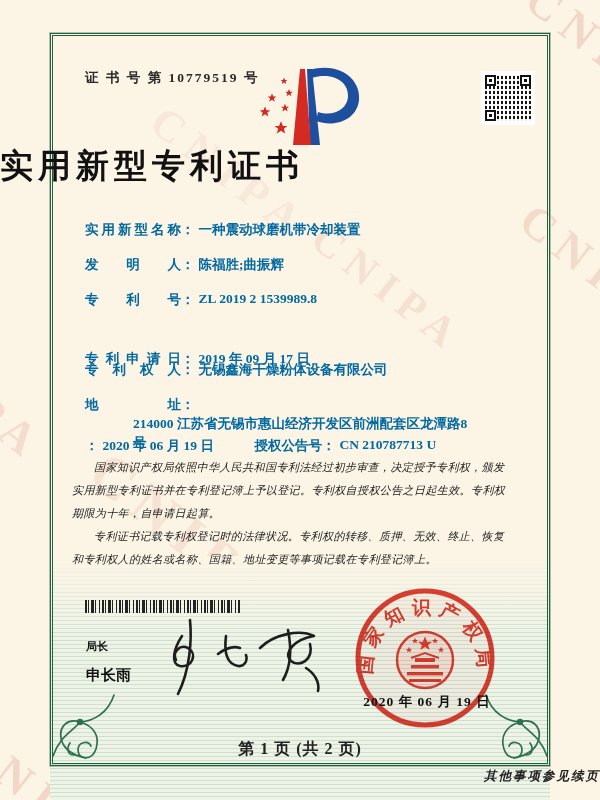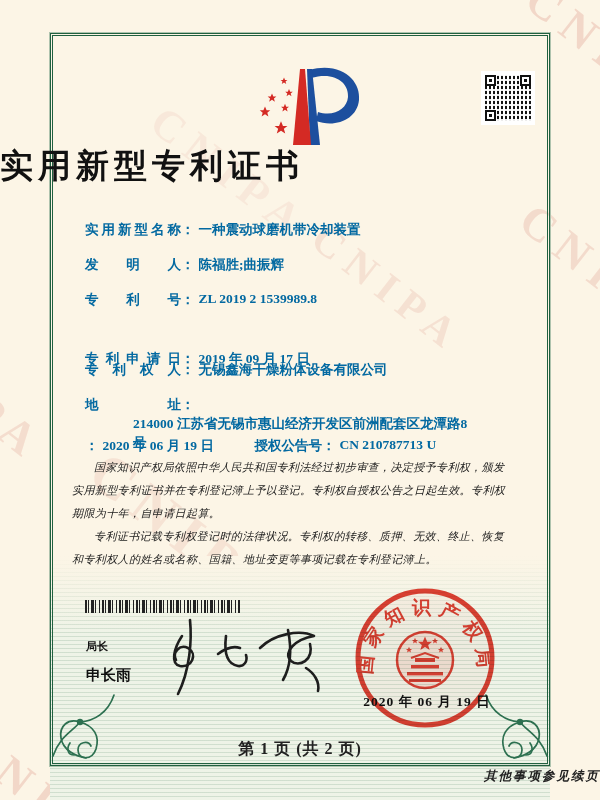--- a/index.html
+++ b/index.html
@@ -96,20 +96,21 @@
     <g fill="none" stroke="#2d7050" stroke-width="1.7" stroke-linecap="round">
       <path d="M66,4 C60,22 46,30 32,31"></path>
       <path d="M32,31 C46,35 52,45 48,58 C44,70 30,69 30,59 C30,51 40,49 43,55"></path>
       <path d="M32,31 C20,27 11,35 13,47 C15,59 27,65 38,67"></path>
       <path d="M32,31 C24,41 12,45 5,65"></path>
       <path d="M22,52 C18,58 20,64 26,64"></path>
     </g>
     <circle cx="32" cy="31" r="3.2" fill="#2d7050"></circle>
   </svg>
 
+  <div class="cert-number">证 书 号 第 10779519 号</div>
 
   <svg class="logo" viewBox="0 0 120 90">
     <defs>
       <polygon id="st" points="0,-10 2.9,-3.1 9.5,-3.1 4.2,1.2 6.2,8.1 0,4 -6.2,8.1 -4.2,1.2 -9.5,-3.1 -2.9,-3.1"></polygon>
     </defs>
     <path d="M66,12 C100,3 118,24 116,42 C114,62 92,70 73,63 L75,54 C91,59 104,51 105,39 C106,25 92,13 68,20 Z" fill="#1d4f9e"></path>
     <polygon points="64,11 69,11 77,87 67,87" fill="#1d4f9e"></polygon>
     <polygon points="57,11 62,11 68,87 50,87" fill="#d42a24"></polygon>
     <use href="#st" transform="translate(41,23) scale(0.36)" fill="#d42a24"></use>
     <use href="#st" transform="translate(46,35) scale(0.40)" fill="#d42a24"></use>

